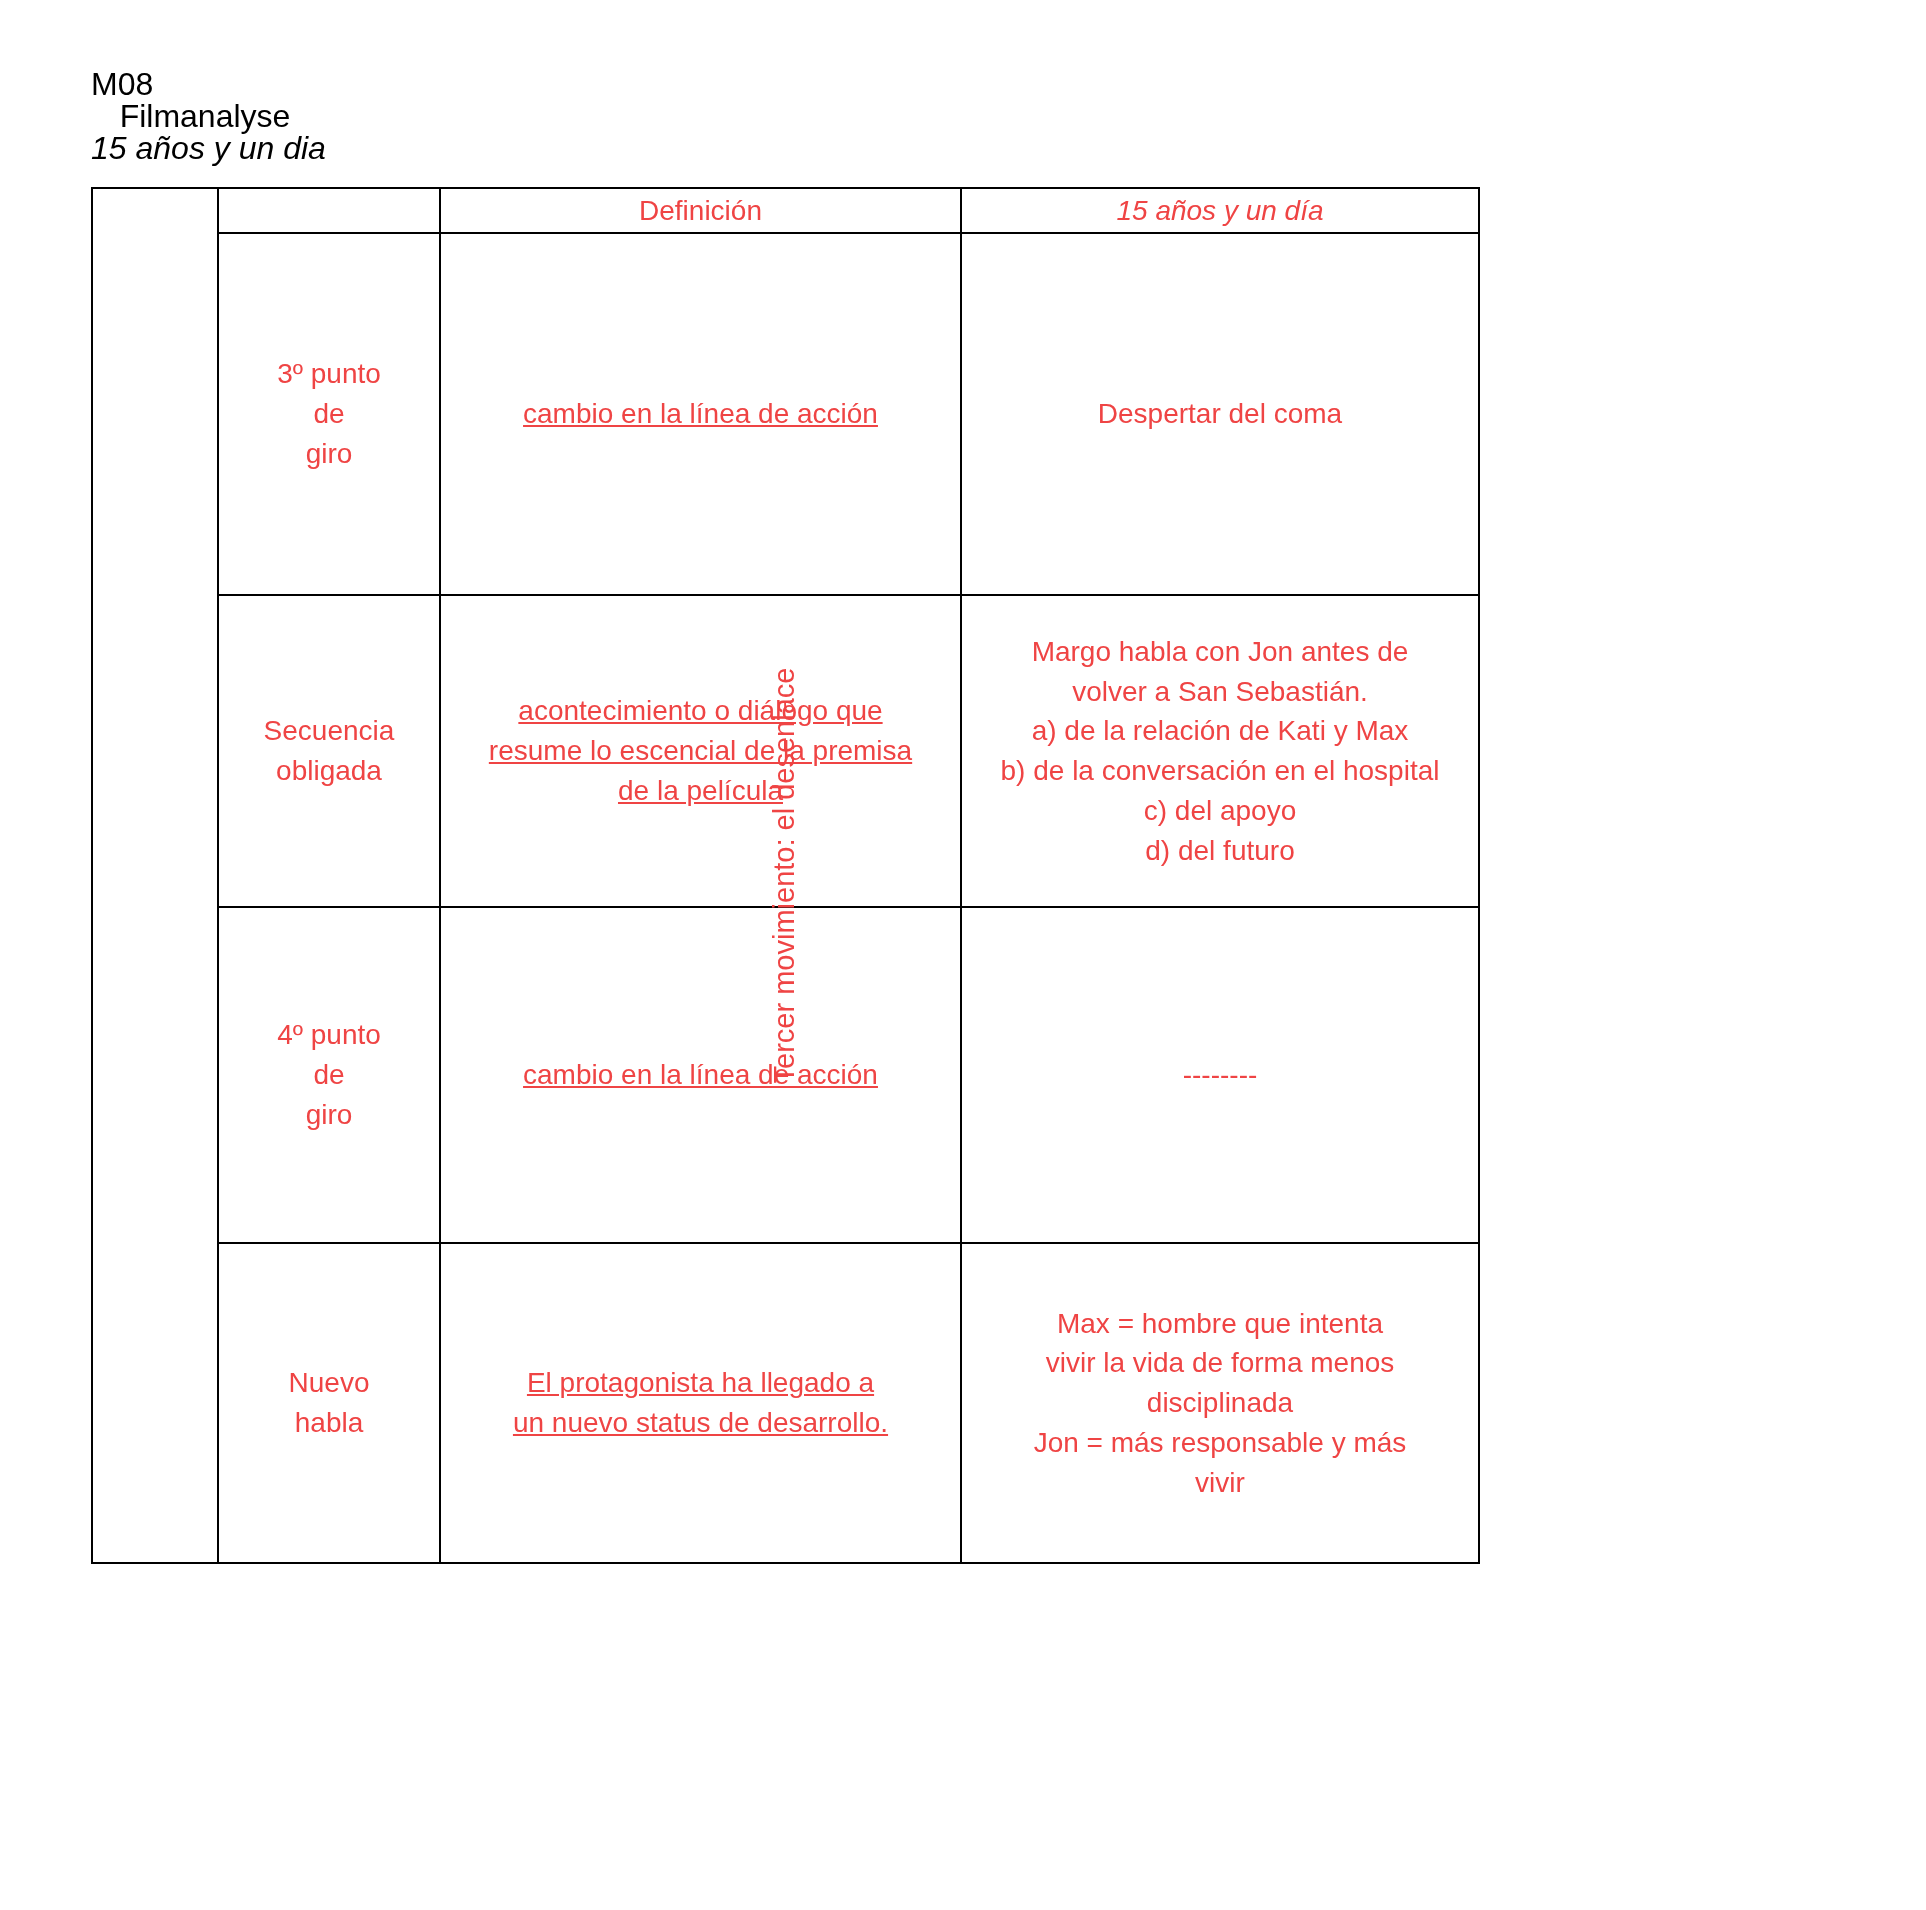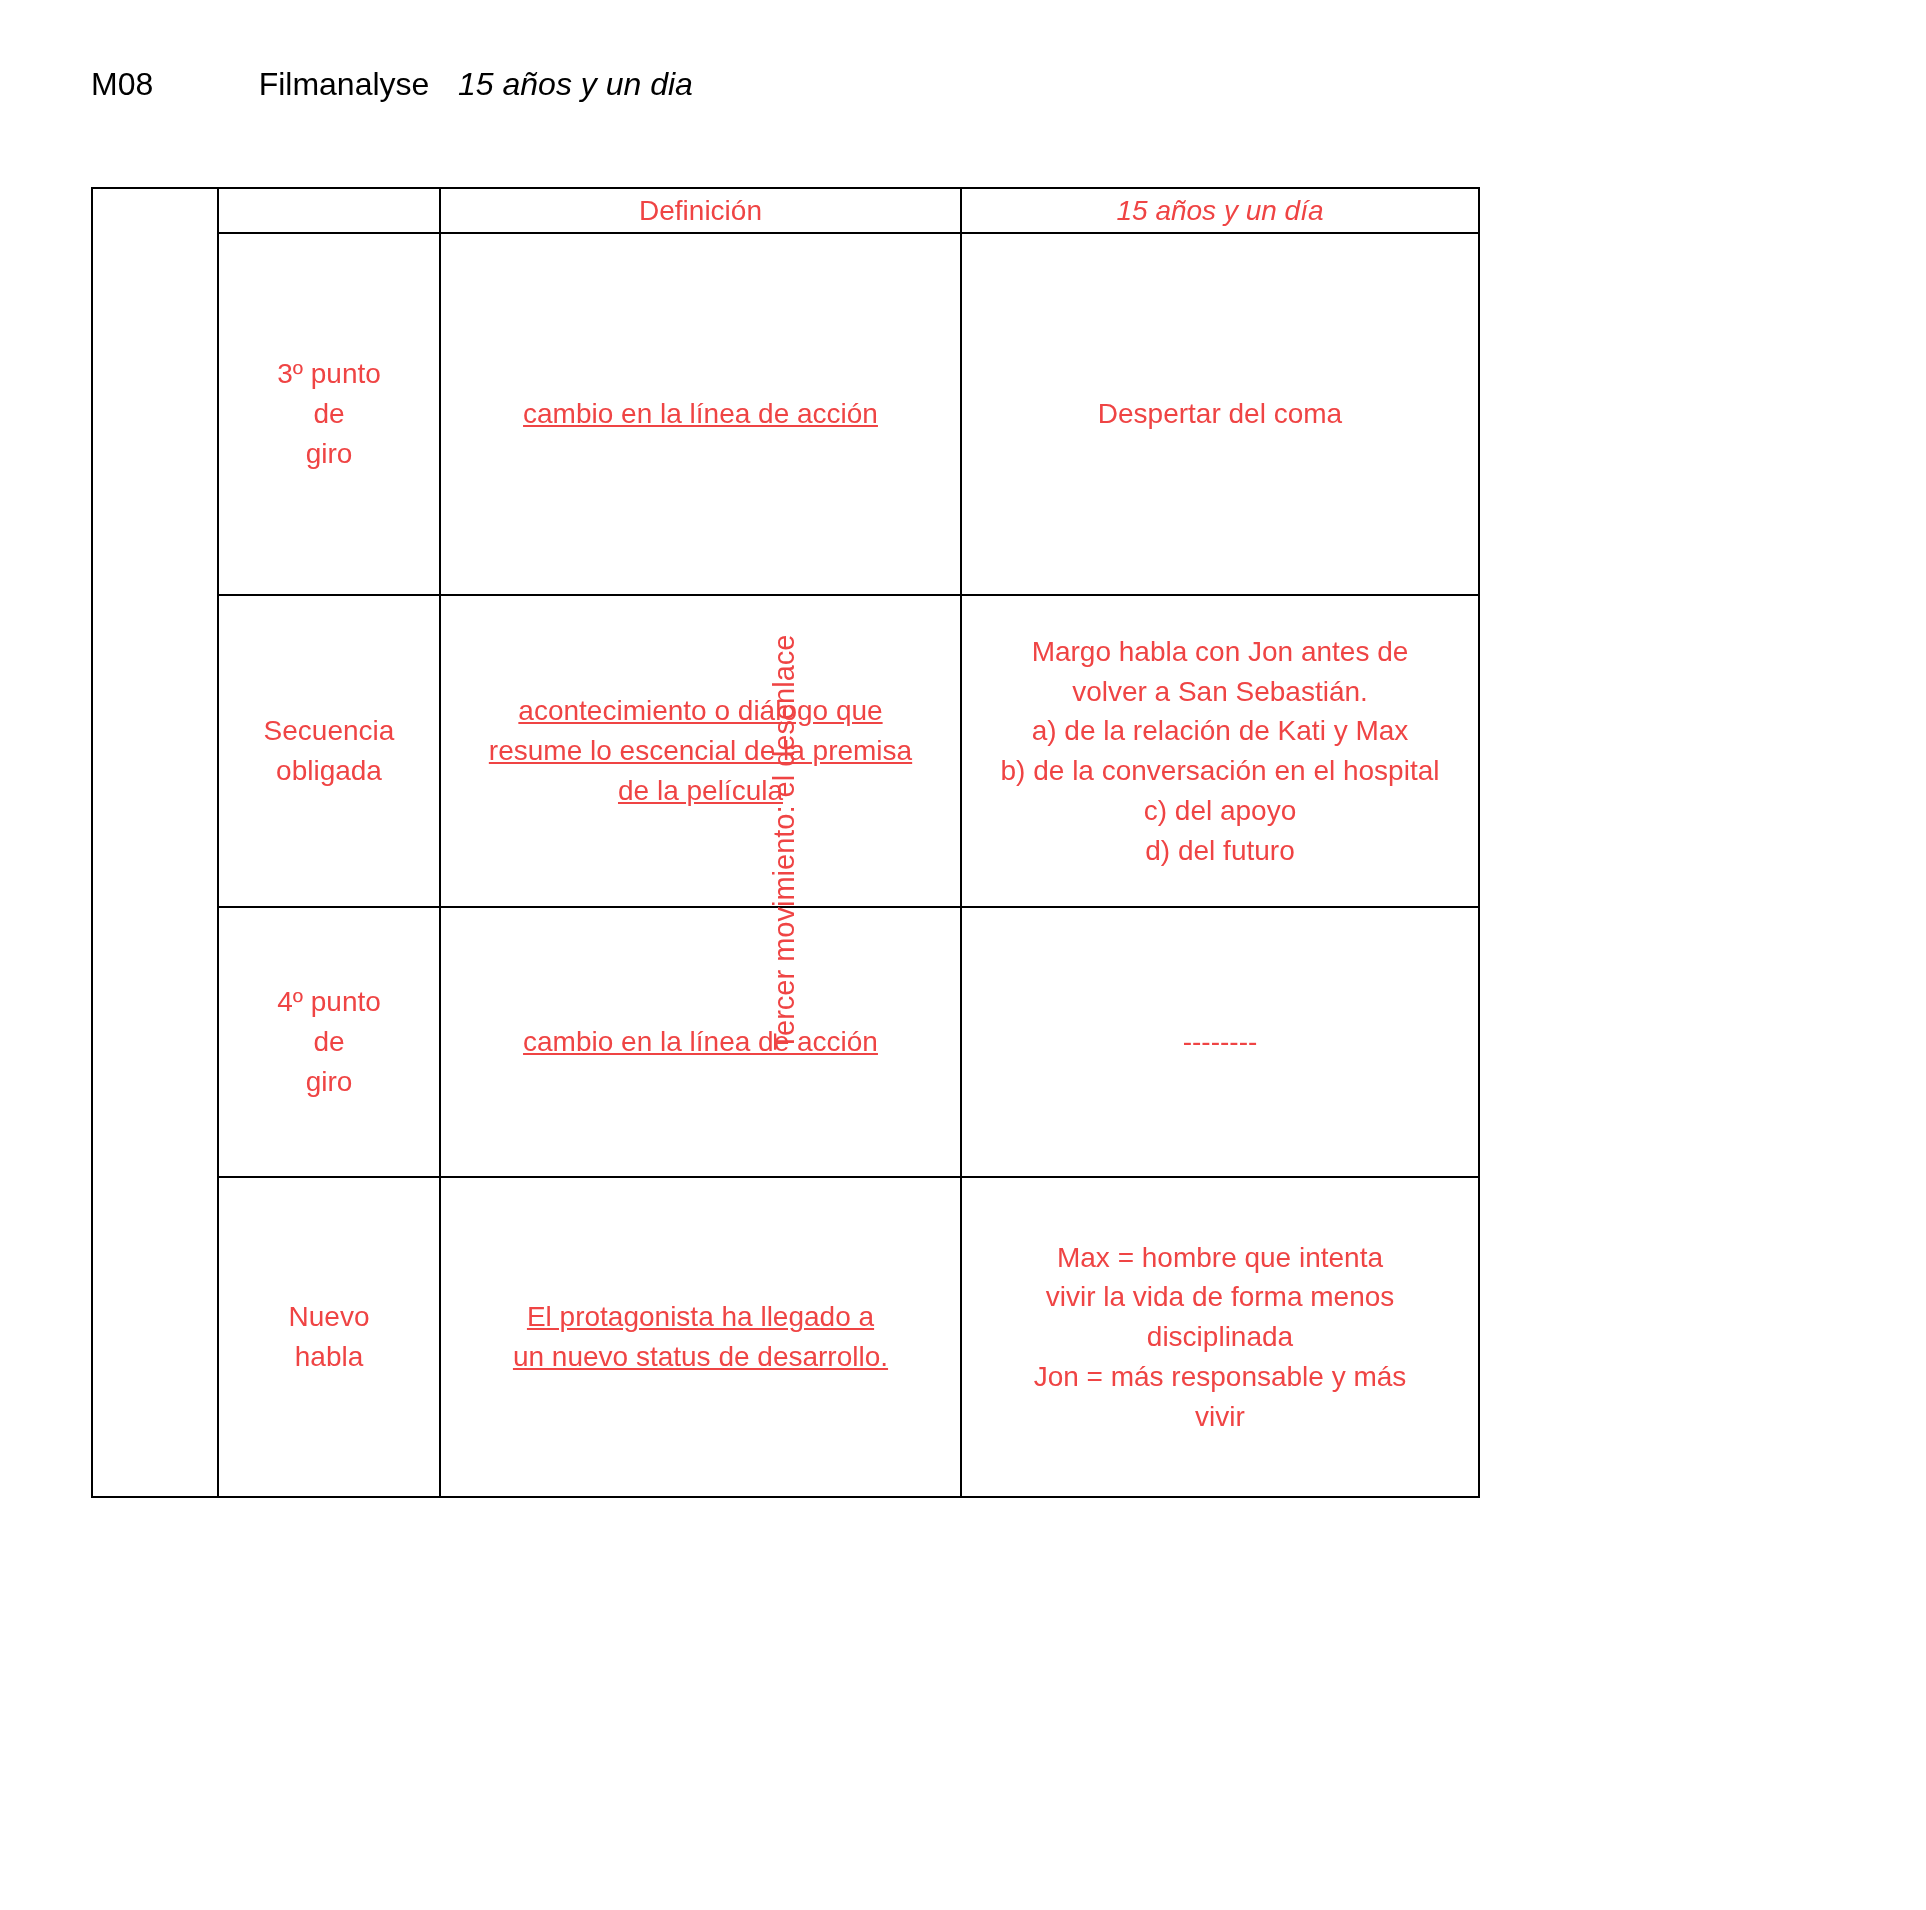--- a/index.html
+++ b/index.html
@@ -23,20 +23,21 @@
   }
 
   
   .doc-header {
     position: absolute;
     left: 91px;
     top: 68px;
     display: flex;
     align-items: baseline;
     white-space: nowrap;
+    flex-direction: column;
   }
   .doc-header .code {
     font-size: 32px;
     line-height: 1;
     width: 139px;
   }
   .doc-header .subject {
     font-size: 32px;
     line-height: 1;
     width: 228px;
@@ -112,21 +113,21 @@
     text-decoration: underline;
   }
   td.film-cell {
     font-size: 28px;
     line-height: 1.5;
     padding: 0 10.8px;
   }
 
   .r1 { height: 362px; }
   .r2 { height: 312px; }
-  .r3 { height: 270px; padding-left: 27px; }
+  .r3 { height: 336px; padding-left: 27px; }
   .r4 { height: 320px; }
 
   .cell-lines span { display: block; }
 </style>
 </head>
 <body>
 
 <div class="page">
 
   <div class="doc-header">

